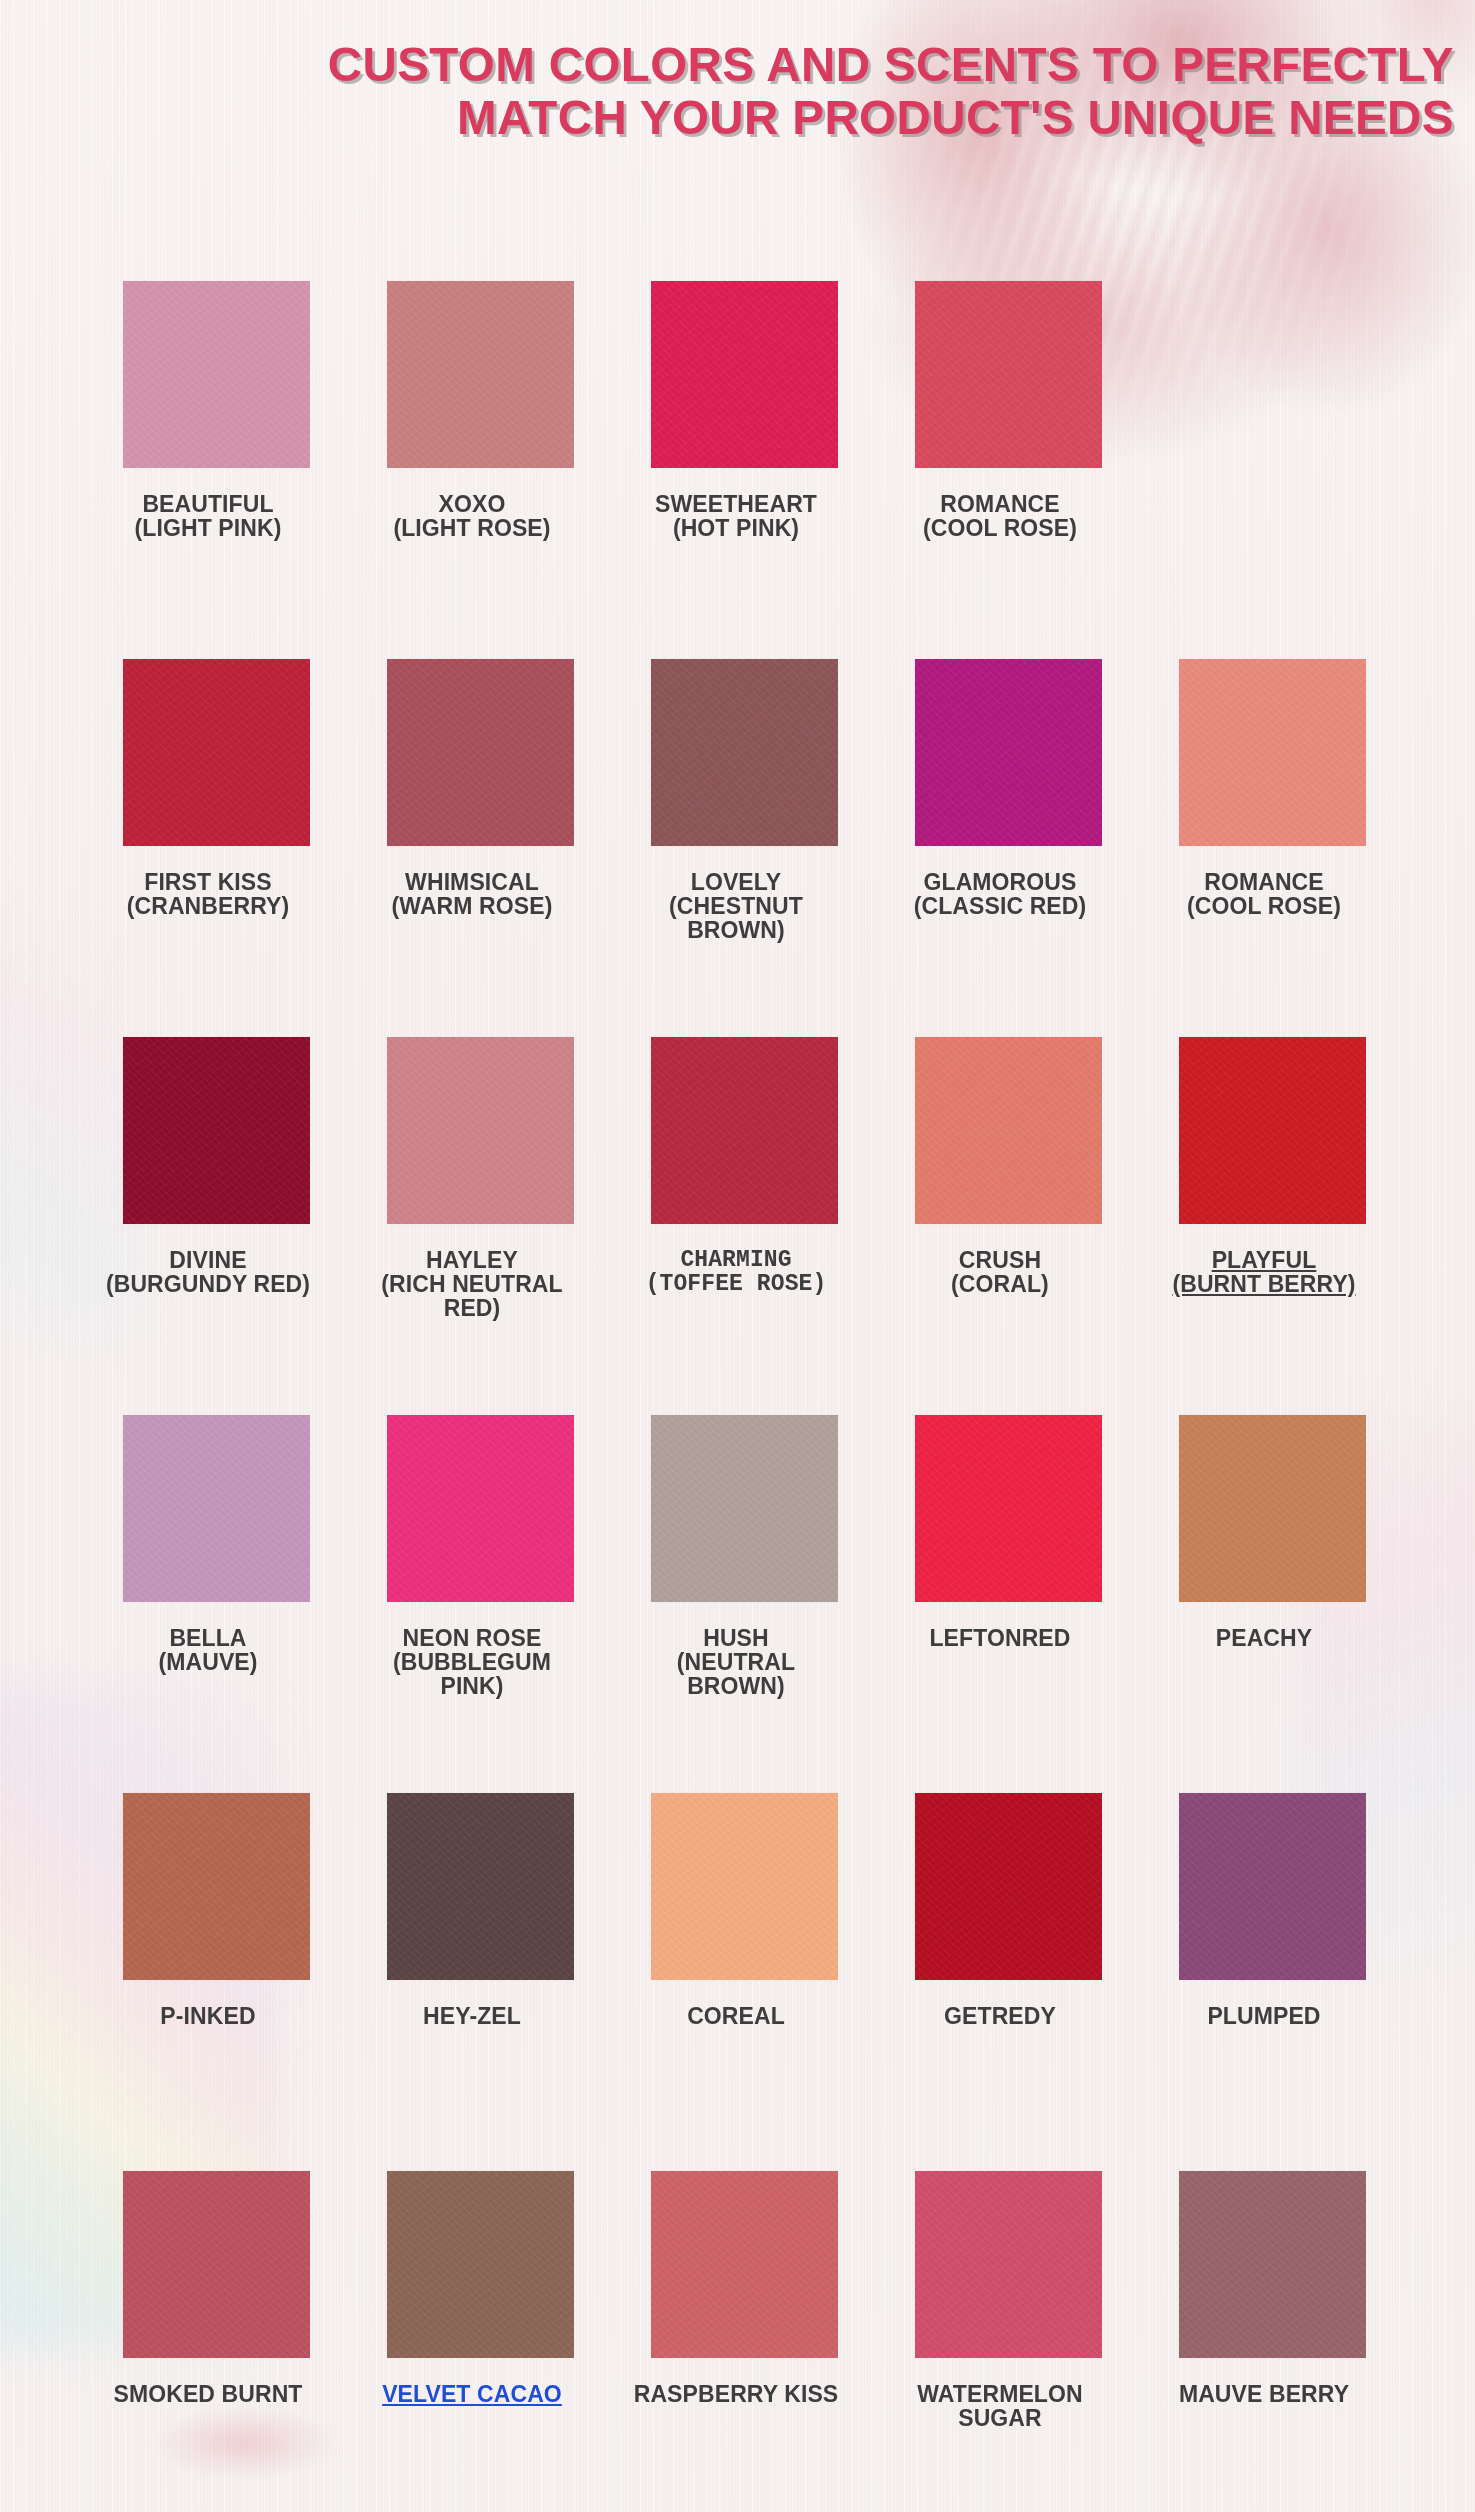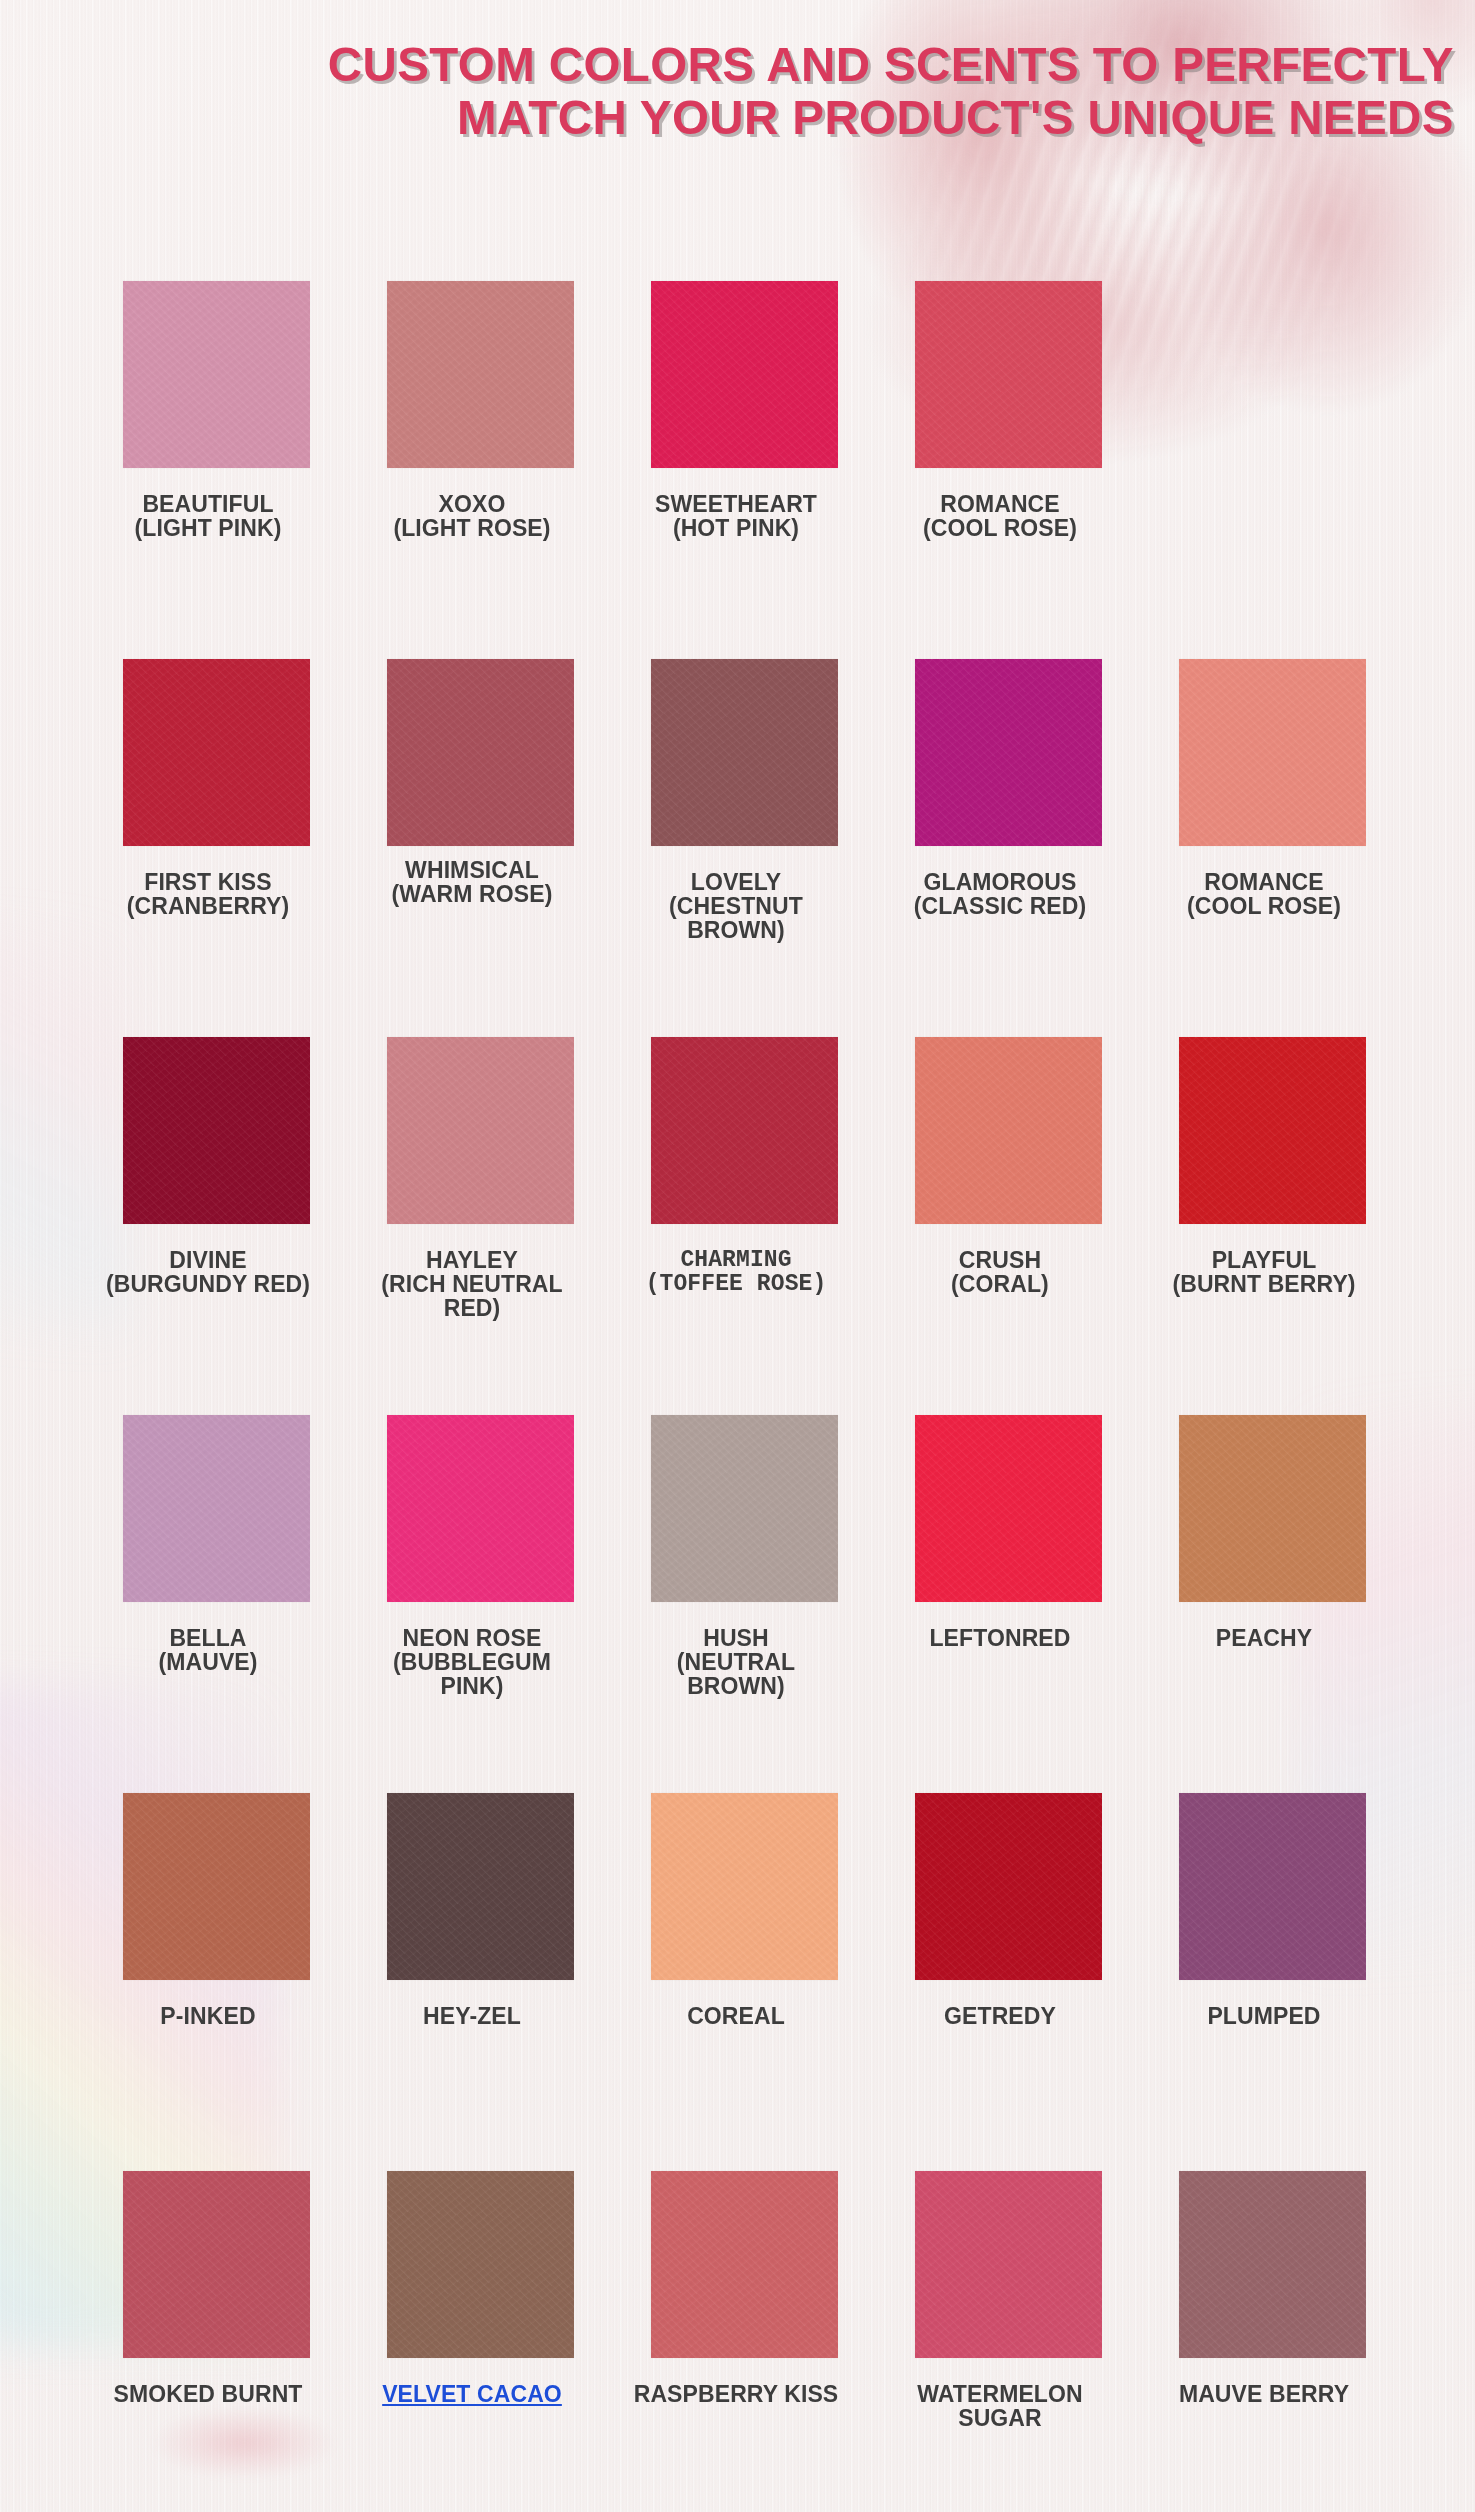--- a/index.html
+++ b/index.html
@@ -255,21 +255,21 @@
           <div class="swatch-label" style="color: rgb(61, 61, 61);">ROMANCE<br>(COOL ROSE)</div>
         </div>
       </div>
       <div class="grid-row">
         <div class="swatch-cell">
           <div class="swatch-chip" style="background-color: rgb(188, 34, 57);"></div>
           <div class="swatch-label" style="color: rgb(61, 61, 61);">FIRST KISS<br>(CRANBERRY)</div>
         </div>
         <div class="swatch-cell">
           <div class="swatch-chip" style="background-color: rgb(168, 80, 91);"></div>
-          <div class="swatch-label" style="color: rgb(61, 61, 61); margin-top: 12px;">WHIMSICAL<br>(WARM ROSE)</div>
+          <div class="swatch-label" style="color: rgb(61, 61, 61);">WHIMSICAL<br>(WARM ROSE)</div>
         </div>
         <div class="swatch-cell">
           <div class="swatch-chip" style="background-color: rgb(141, 85, 88);"></div>
           <div class="swatch-label" style="color: rgb(61, 61, 61);">LOVELY<br>(CHESTNUT BROWN)</div>
         </div>
         <div class="swatch-cell">
           <div class="swatch-chip" style="background-color: rgb(177, 26, 125);"></div>
           <div class="swatch-label" style="color: rgb(61, 61, 61);">GLAMOROUS<br>(CLASSIC RED)</div>
         </div>
         <div class="swatch-cell">
@@ -289,21 +289,21 @@
         <div class="swatch-cell">
           <div class="swatch-chip" style="background-color: rgb(180, 42, 64);"></div>
           <div class="swatch-label" style="color: rgb(61, 61, 61); font-family: Liberation Mono, monospace;">CHARMING<br>(TOFFEE ROSE)</div>
         </div>
         <div class="swatch-cell">
           <div class="swatch-chip" style="background-color: rgb(226, 123, 107);"></div>
           <div class="swatch-label" style="color: rgb(61, 61, 61);">CRUSH<br>(CORAL)</div>
         </div>
         <div class="swatch-cell">
           <div class="swatch-chip" style="background-color: rgb(205, 28, 35);"></div>
-          <div class="swatch-label" style="color: rgb(61, 61, 61);">PLAYFUL<br>(BURNT BERRY)</div>
+          <div class="swatch-label" style="color: rgb(61, 61, 61); text-decoration: underline;">PLAYFUL<br>(BURNT BERRY)</div>
         </div>
       </div>
       <div class="grid-row">
         <div class="swatch-cell">
           <div class="swatch-chip" style="background-color: rgb(195, 150, 186);"></div>
           <div class="swatch-label" style="color: rgb(61, 61, 61);">BELLA<br>(MAUVE)</div>
         </div>
         <div class="swatch-cell">
           <div class="swatch-chip" style="background-color: rgb(236, 47, 125);"></div>
           <div class="swatch-label" style="color: rgb(61, 61, 61);">NEON ROSE<br>(BUBBLEGUM PINK)</div>

